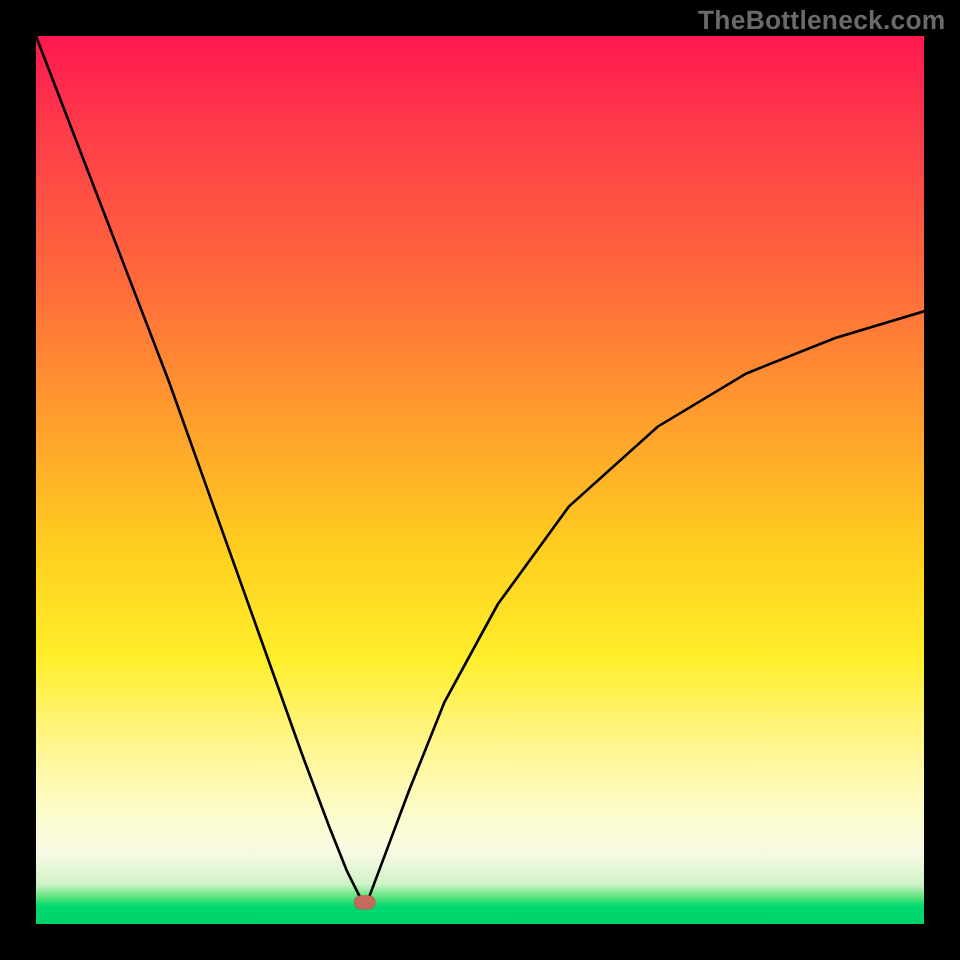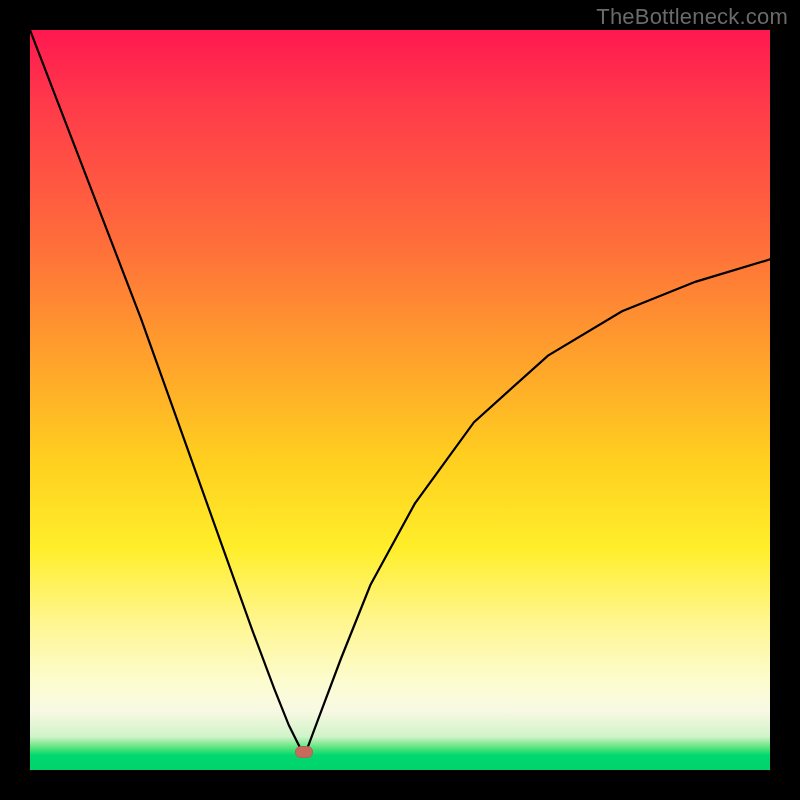--- a/index.html
+++ b/index.html
@@ -16,21 +16,21 @@
     width: 800px;
     height: 800px;
     background: #000;
   }
   .watermark {
     position: absolute;
     top: 4px;
     right: 12px;
     color: #6a6a6a;
     font-size: 22px;
-    font-weight: 400;
+    font-weight: 700;
     letter-spacing: 0.2px;
     z-index: 10;
   }
   .plot-area {
     position: absolute;
     left: 30px;
     top: 30px;
     width: 740px;
     height: 740px;
     overflow: hidden;

